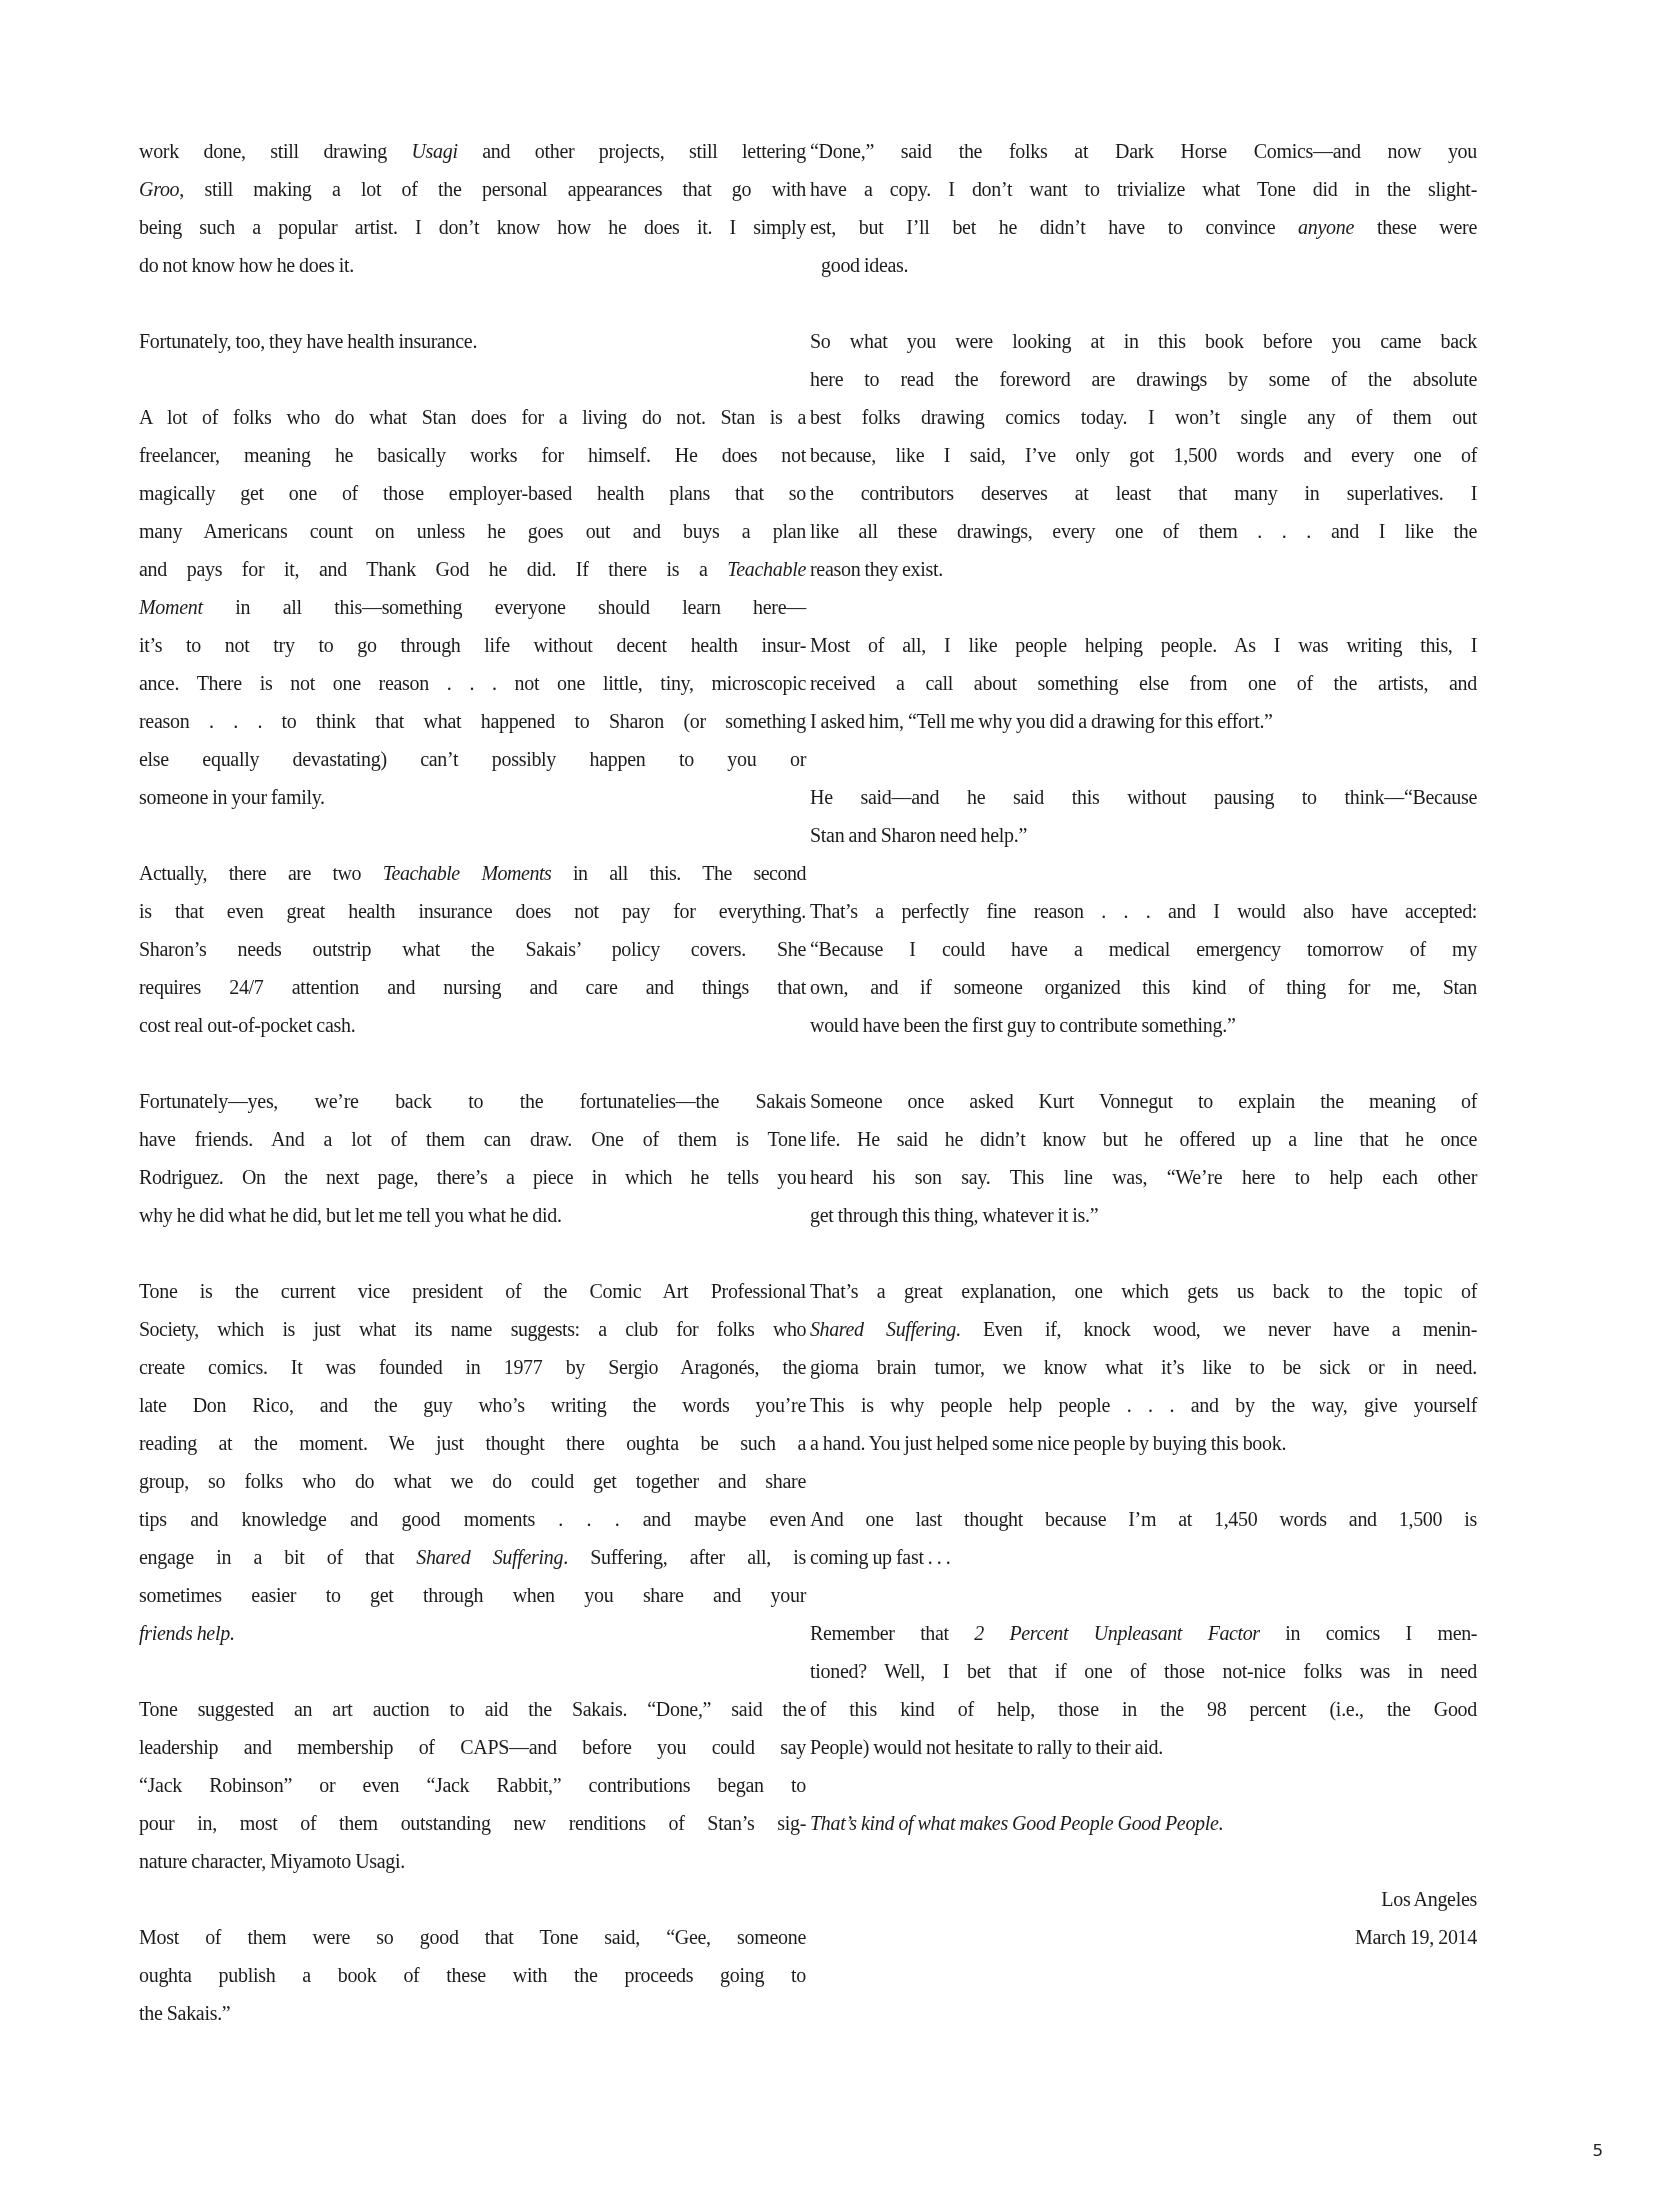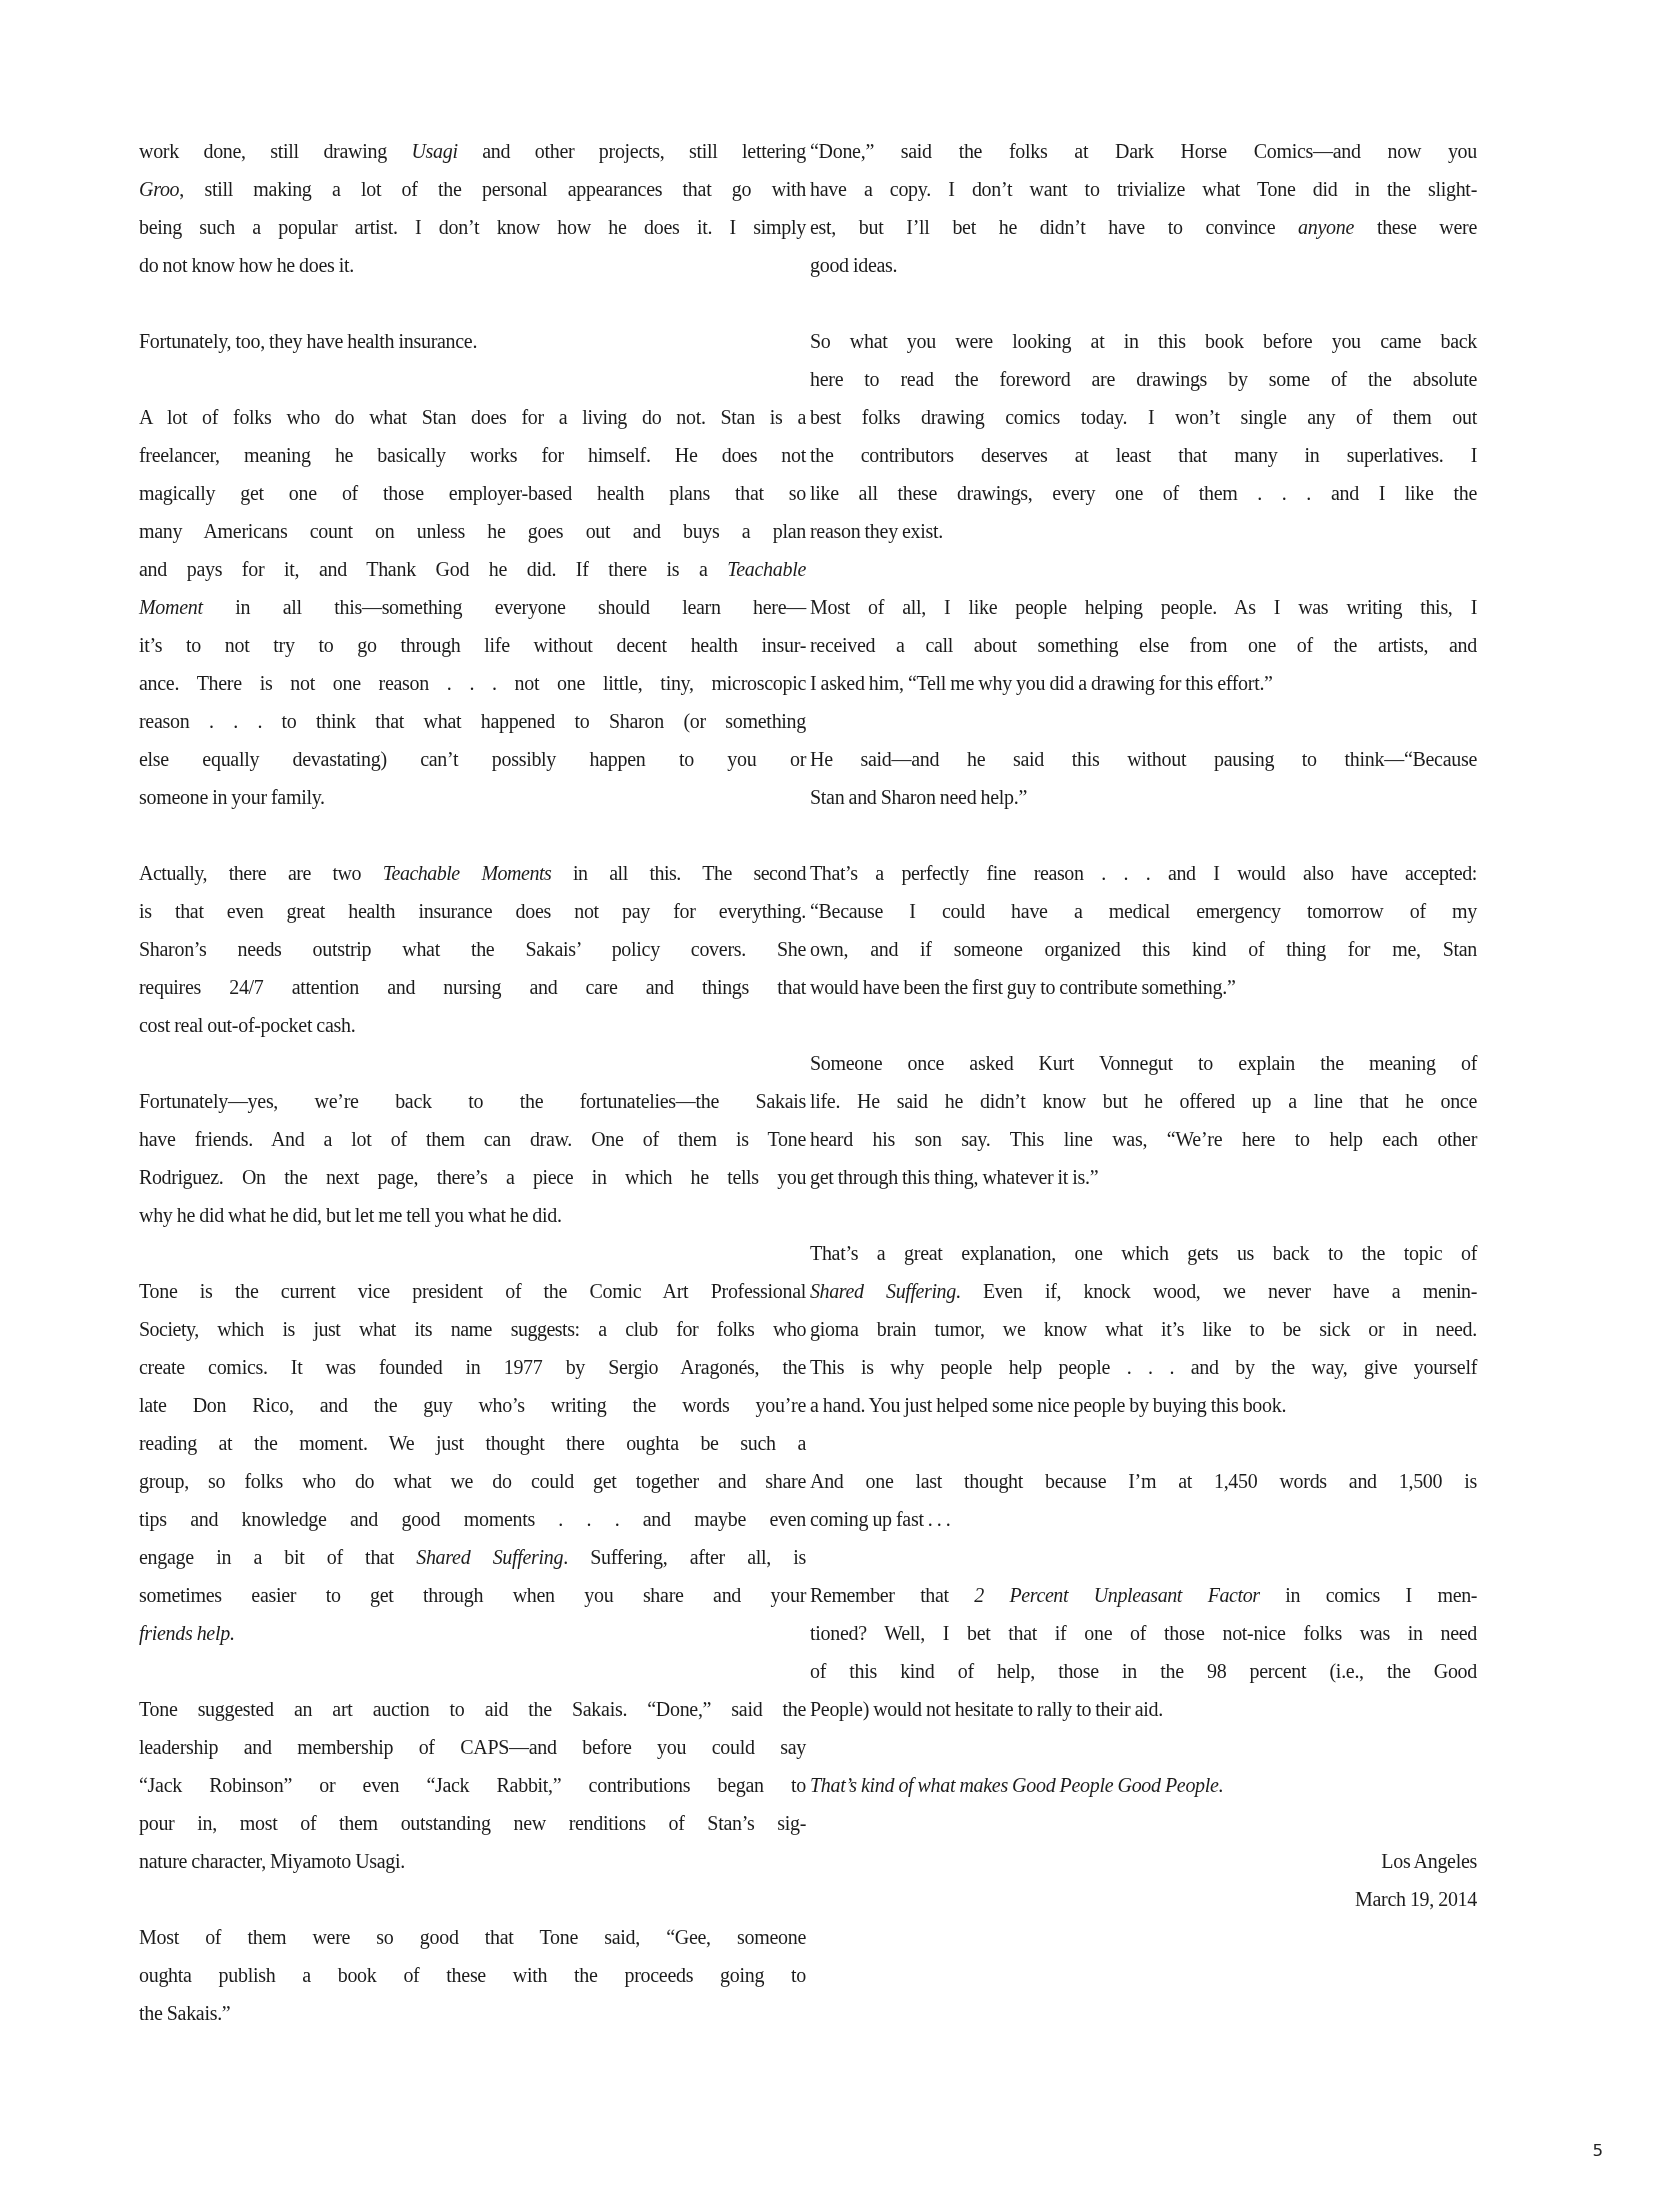--- a/index.html
+++ b/index.html
@@ -107,26 +107,27 @@
         <span class="line" style="display: block;">oughta publish a book of these with the proceeds going to</span>
         <span class="line last" style="display: block;">the Sakais.”</span>
       </div>
     </div>
   <div class="column col-right" id="col-right">
     <div id="col-right-paras">
         <div class="para">
           <span class="line" style="display: block;">“Done,” said the folks at Dark Horse Comics—and now you</span>
           <span class="line" style="display: block;">have a copy. I don’t want to trivialize what Tone did in the slight-</span>
           <span class="line" style="display: block;">est, but I’ll bet he didn’t have to convince <i>anyone</i> these were</span>
-          <span class="line last" style="display: block;">good ideas.</span>
+          <span class="line last" style="display: block; margin-left: 11px;">good ideas.</span>
         </div>
         <div class="para">
           <span class="line" style="display: block;">So what you were looking at in this book before you came back</span>
           <span class="line" style="display: block;">here to read the foreword are drawings by some of the absolute</span>
           <span class="line" style="display: block;">best folks drawing comics today. I won’t single any of them out</span>
+          <span class="line" style="display: block;">because, like I said, I’ve only got 1,500 words and every one of</span>
           <span class="line" style="display: block;">the contributors deserves at least that many in superlatives. I</span>
           <span class="line" style="display: block;">like all these drawings, every one of them . . . and I like the</span>
           <span class="line last" style="display: block;">reason they exist.</span>
         </div>
         <div class="para">
           <span class="line" style="display: block;">Most of all, I like people helping people. As I was writing this, I</span>
           <span class="line" style="display: block;">received a call about something else from one of the artists, and</span>
           <span class="line last" style="display: block;">I asked him, “Tell me why you did a drawing for this effort.”</span>
         </div>
         <div class="para">

